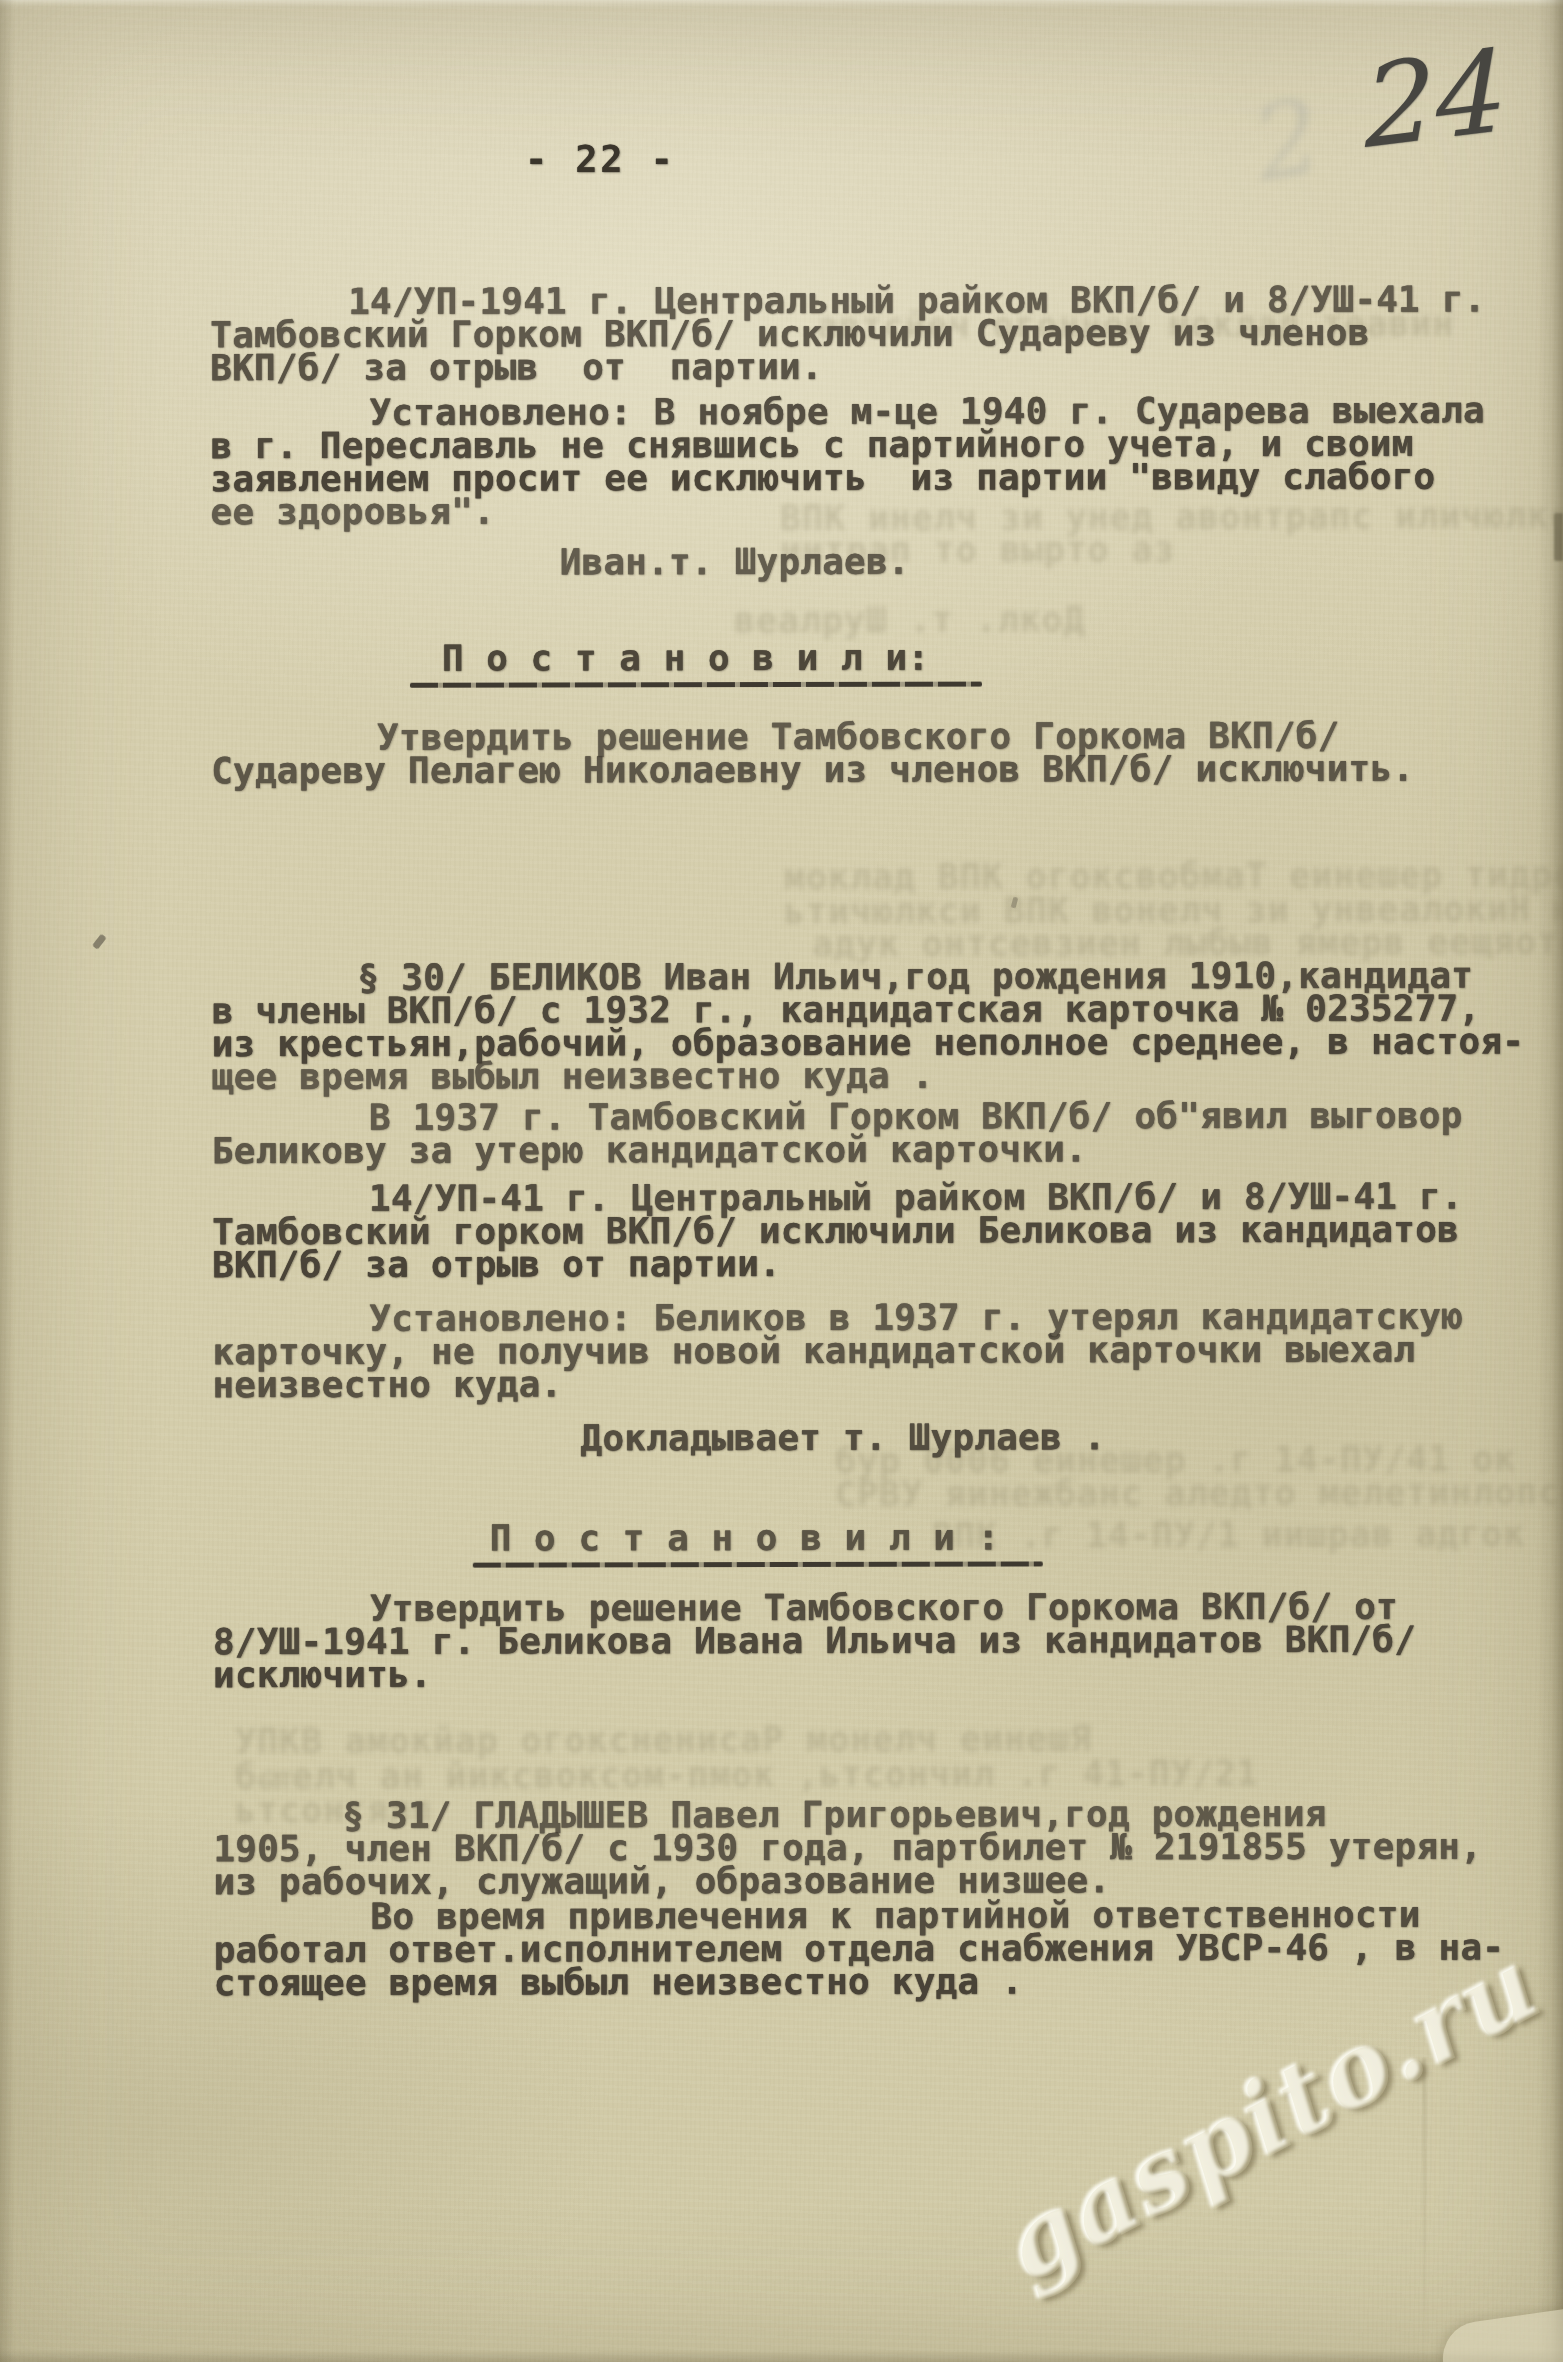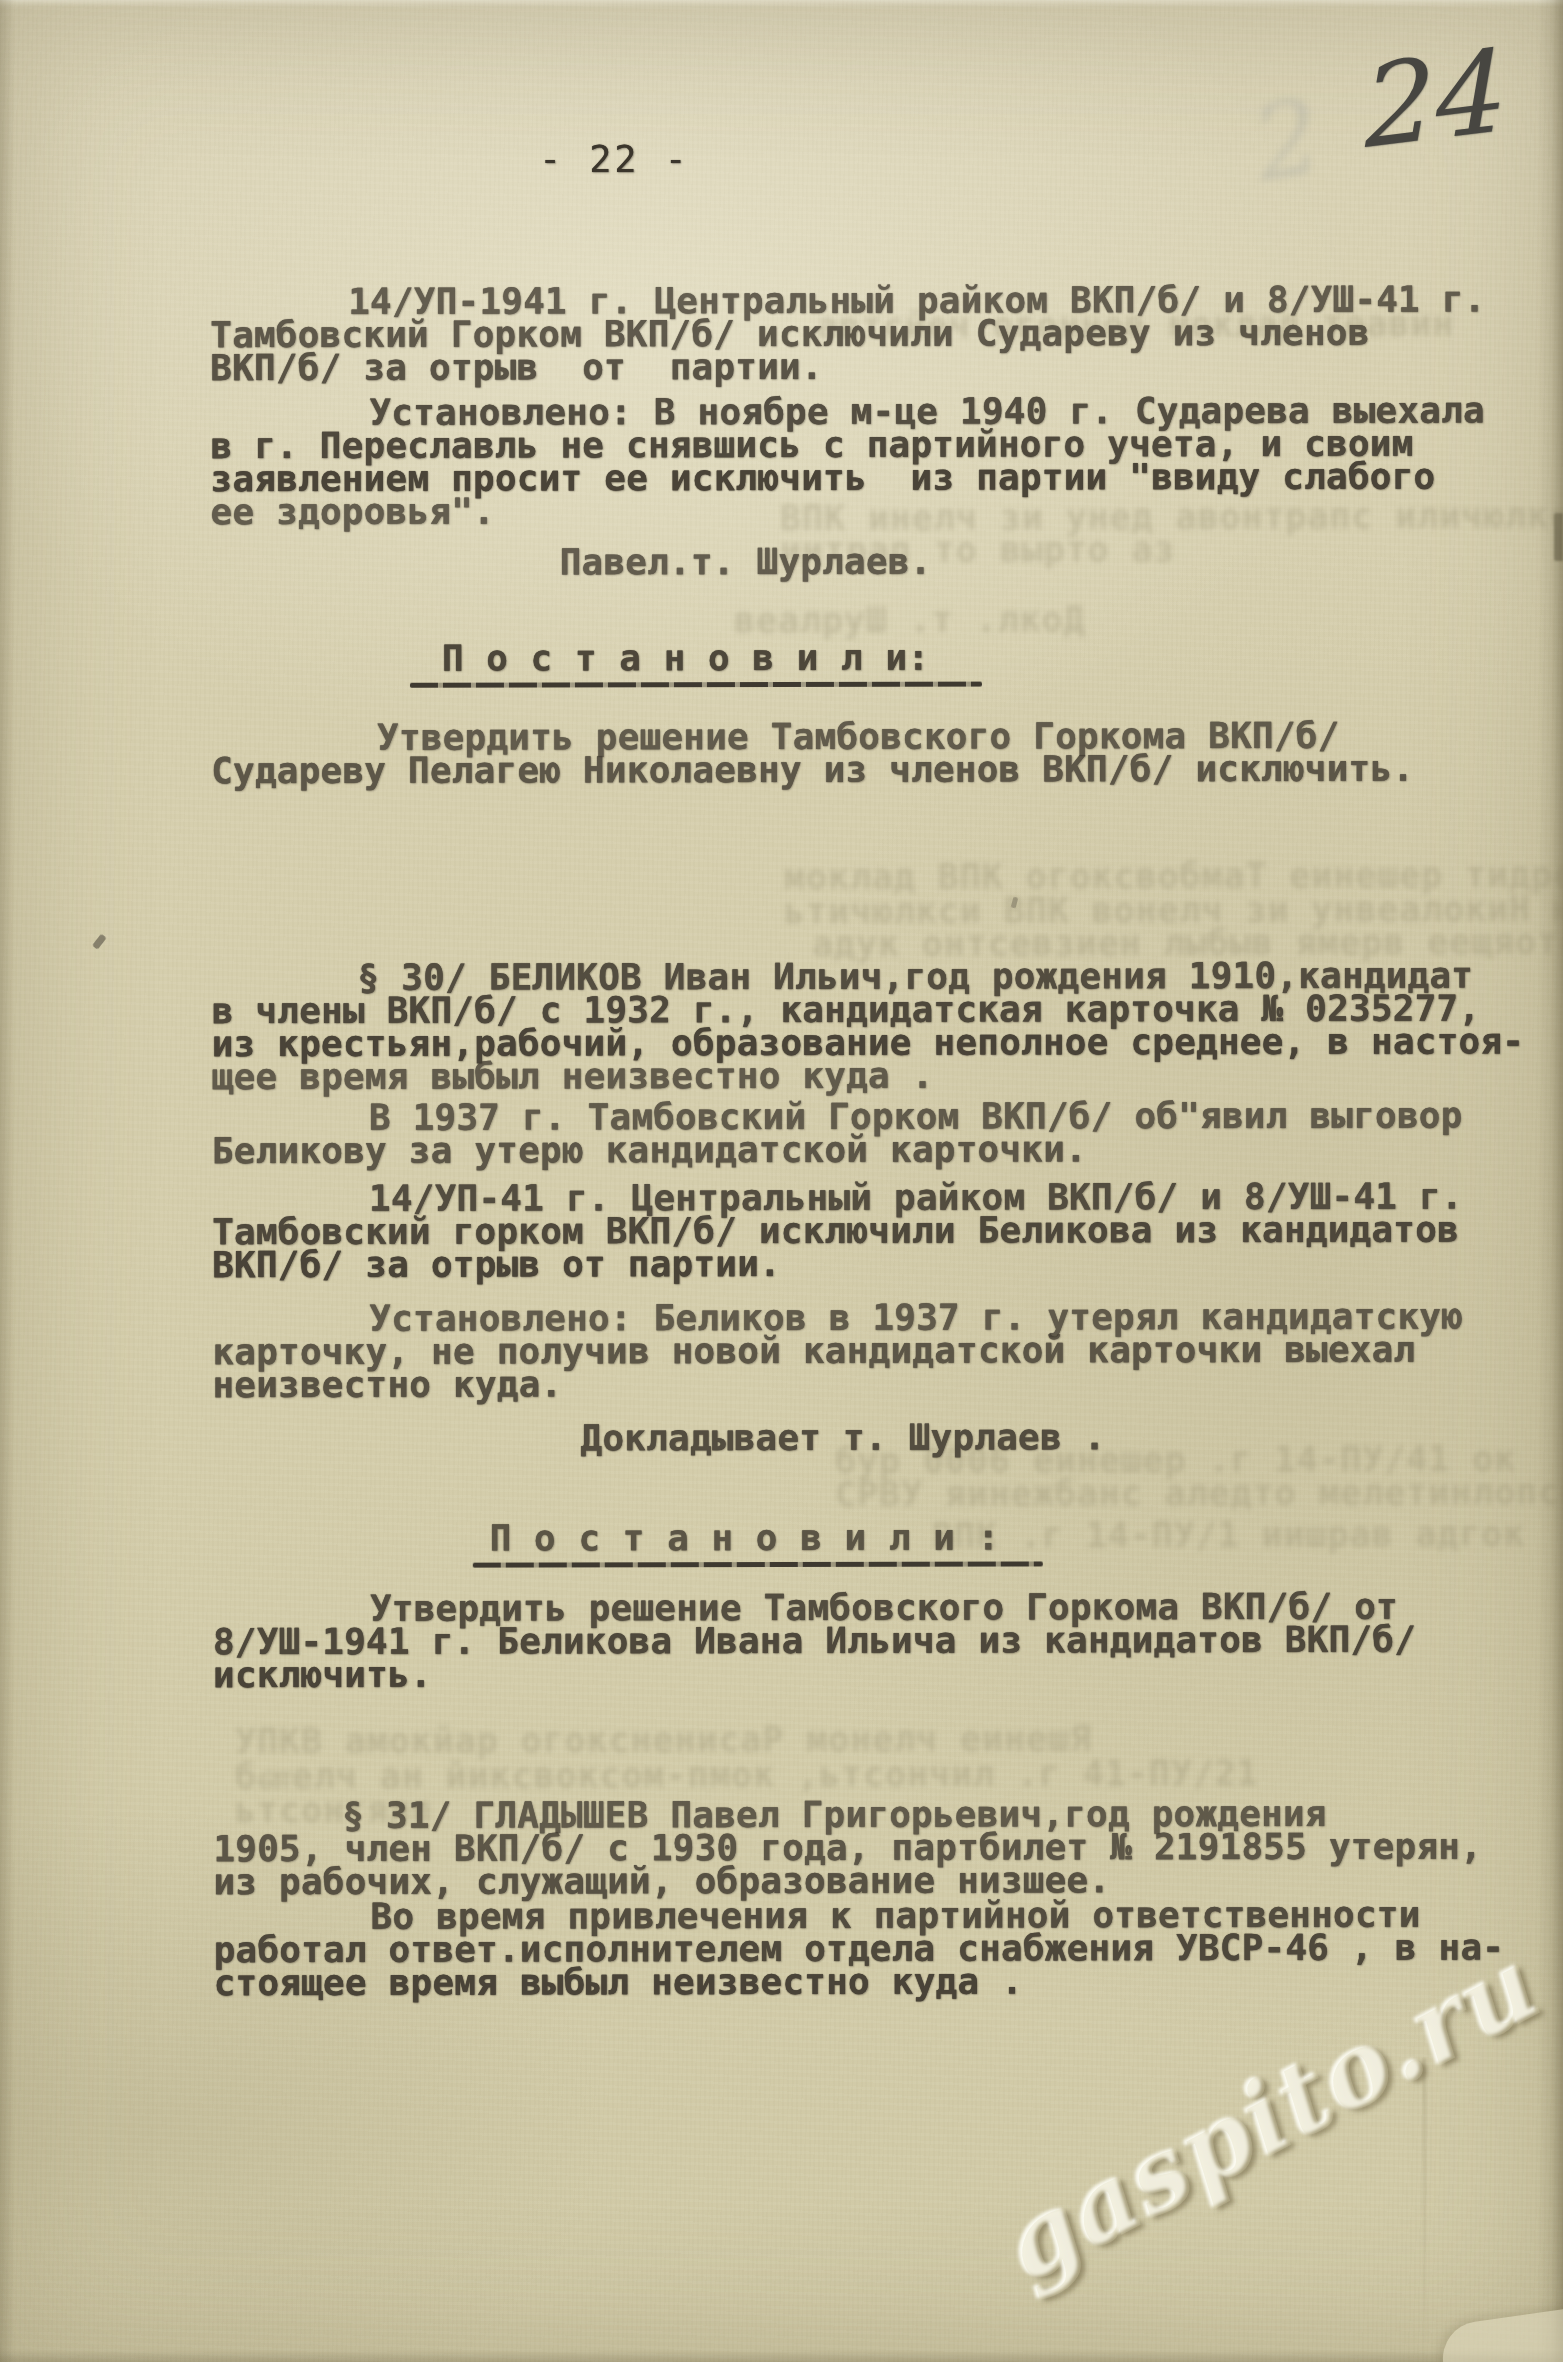--- a/index.html
+++ b/index.html
@@ -35,22 +35,22 @@
   .header .line{letter-spacing:0.5px;color:#3e382d;}
   .underline{
     position:absolute;
     top:41px;height:4.6px;
     background:repeating-linear-gradient(90deg,#3e3930 0 28px, rgba(62,57,48,0.35) 28px 33px);
     filter:blur(0.5px);
     border-radius:1.8px;
   }
   
   .page-number{
-    position:absolute;left:539px;top:138px;
-    font-size:37px;font-weight:400;letter-spacing:2.8px;color:#3b362c;
+    position:absolute;left:525px;top:138px;
+    font-size:37px;font-weight:700;letter-spacing:2.8px;color:#3b362c;
     text-shadow:0 0 0.9px rgba(59,54,44,0.9),0.9px 0.9px 1.8px rgba(59,54,44,0.4);
     white-space:pre;
   }
   .folio{
     position:absolute;left:1364px;top:44px;
     font-family:"DejaVu Serif","Liberation Serif",serif;
     font-style:italic;font-weight:400;
     font-size:113px;line-height:111px;
     color:#474641;
     transform:rotate(-7deg) skewX(-6deg);
@@ -142,21 +142,21 @@
         <div class="line" style="opacity: 0.833;">Тамбовский Горком ВКП/б/ исключили Судареву из членов</div>
         <div class="line" style="opacity: 0.866;">ВКП/б/ за отрыв  от  партии.</div>
       </div>
       <div class="para" style="left: 212px; top: 395px;">
         <div class="line" style="padding-left: 159px; opacity: 0.899;">Установлено: В ноябре м-це 1940 г. Сударева выехала</div>
         <div class="line" style="opacity: 0.932;">в г. Переславль не снявшись с партийного учета, и своим</div>
         <div class="line" style="opacity: 0.965;">заявлением просит ее исключить  из партии "ввиду слабого</div>
         <div class="line" style="opacity: 0.8;">ее здоровья".</div>
       </div>
       <div class="para" style="left: 561px; top: 545px;">
-        <div class="line" style="opacity: 0.8;">Павел.т. Шурлаев.</div>
+        <div class="line" style="opacity: 0.8;">Иван.т. Шурлаев.</div>
       </div>
       <div class="para header" style="left: 443px; top: 641px;">
         <div class="line" style="opacity: 0.899;">П о с т а н о в и л и:</div>
         <div class="underline" style="left: -32px; width: 572px;"></div>
       </div>
       <div class="para" style="left: 212px; top: 720px;">
         <div class="line" style="padding-left: 166px; opacity: 0.8;">Утвердить решение Тамбовского Горкома ВКП/б/</div>
         <div class="line" style="opacity: 0.833;">Судареву Пелагею Николаевну из членов ВКП/б/ исключить.</div>
       </div>
       <div class="para" style="left: 212px; top: 960px;">

